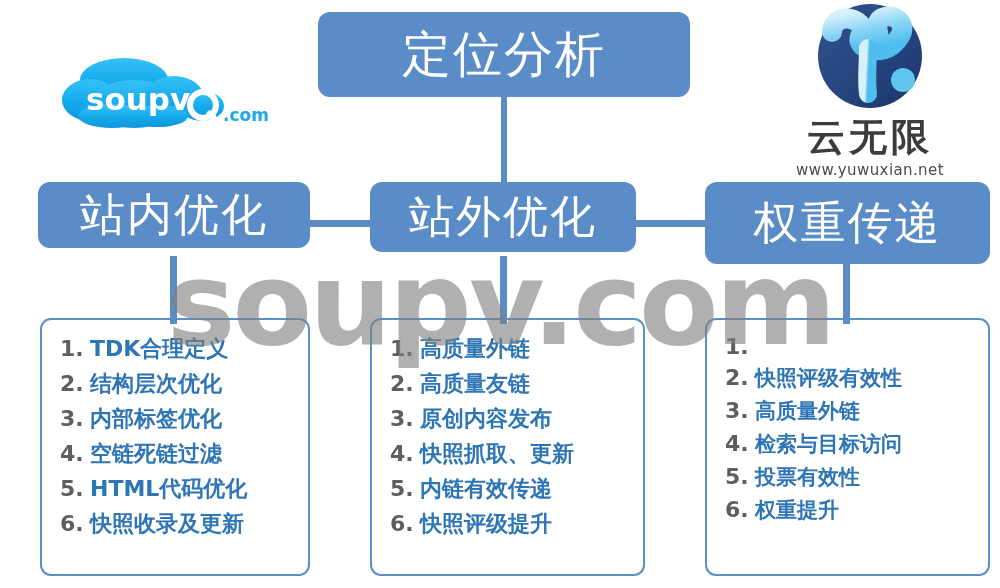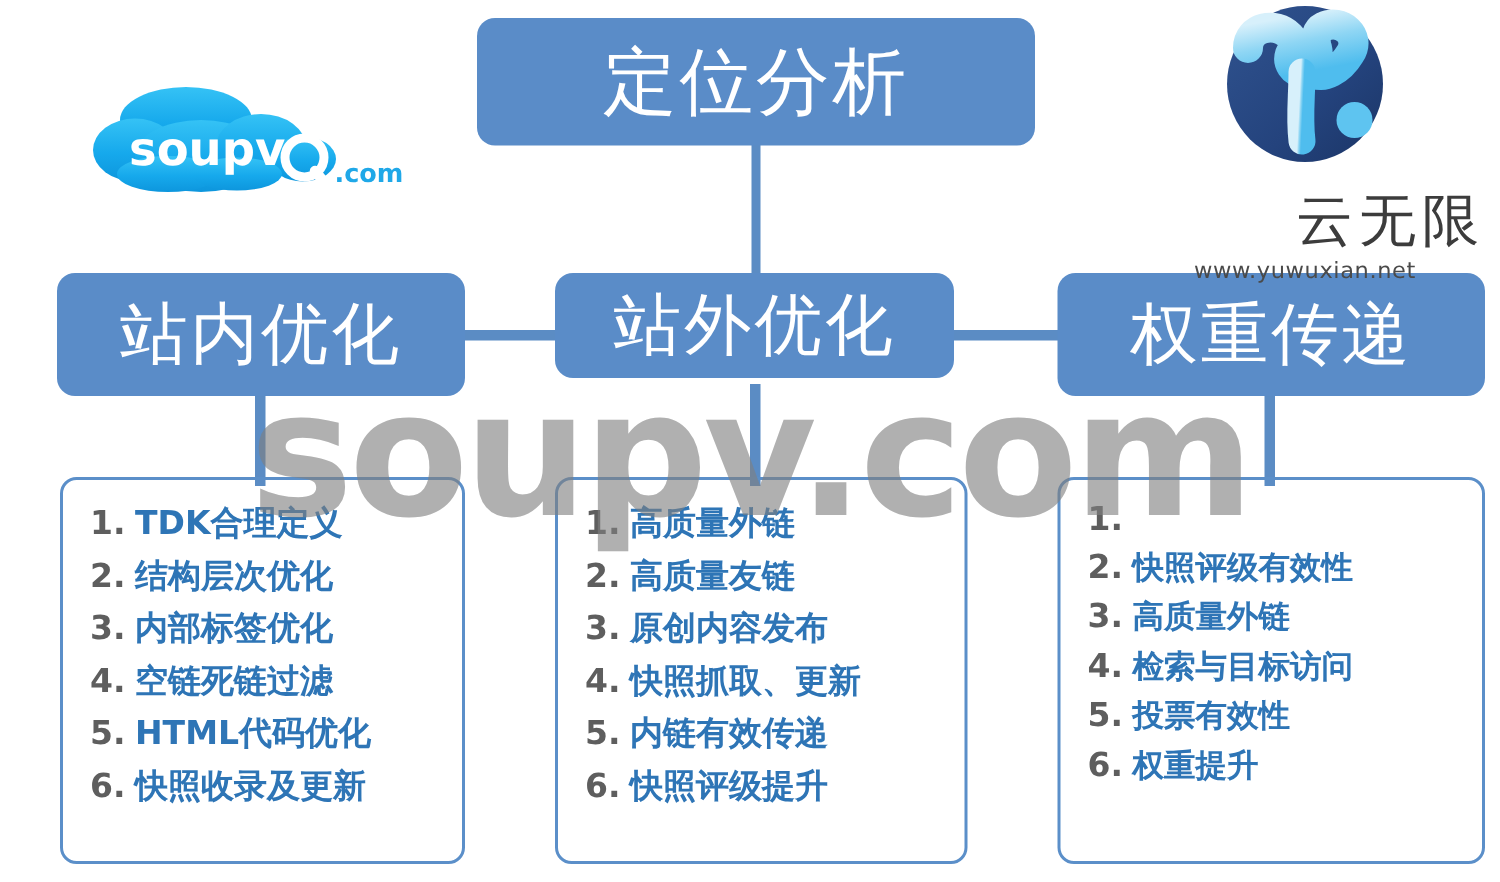--- a/index.html
+++ b/index.html
@@ -24,21 +24,21 @@
     align-items:center;
     justify-content:center;
     z-index:3;
     letter-spacing:2px;
     font-weight:300;
   }
   #node-top {
     left:318px; top:12px; width:372px; height:85px;
     font-size:49px;
   }
-  #node-l { left:38px;  top:182px; width:272px; height:82px; font-size:45px; }
+  #node-l { left:38px;  top:182px; width:272px; height:66px; font-size:45px; }
   #node-m { left:370px; top:182px; width:266px; height:70px; font-size:45px; }
   #node-r { left:705px; top:182px; width:285px; height:82px; font-size:45px; }
 
   
   .panel {
     position:absolute;
     border:2px solid #5b8fc9;
     border-radius:11px;
     background:transparent;
     z-index:3;
@@ -87,23 +87,22 @@
   }
 
   
   #logo-left { position:absolute; left:62px; top:58px; width:226px; height:86px; z-index:6; }
 
   
   #logo-right { position:absolute; left:750px; top:2px; width:240px; height:172px; z-index:6; text-align:center; }
   #logo-right-mark { width:120px; height:112px; margin:0 auto; }
   #logo-right-cn {
     font-size:38px; color:#3c3c3c; letter-spacing:4px;
-    font-weight:400; line-height:1.05; margin-top:10px;
+    font-weight:700; line-height:1.05; margin-top:0;
     font-family:"DejaVu Sans","Liberation Sans",sans-serif;
-    text-align:right;
   }
   #logo-right-url {
     font-size:15px; color:#4a4a4a; letter-spacing:0.4px; margin-top:3px;
   }
 </style>
 </head>
 <body>
 
 <div id="stage">
 

